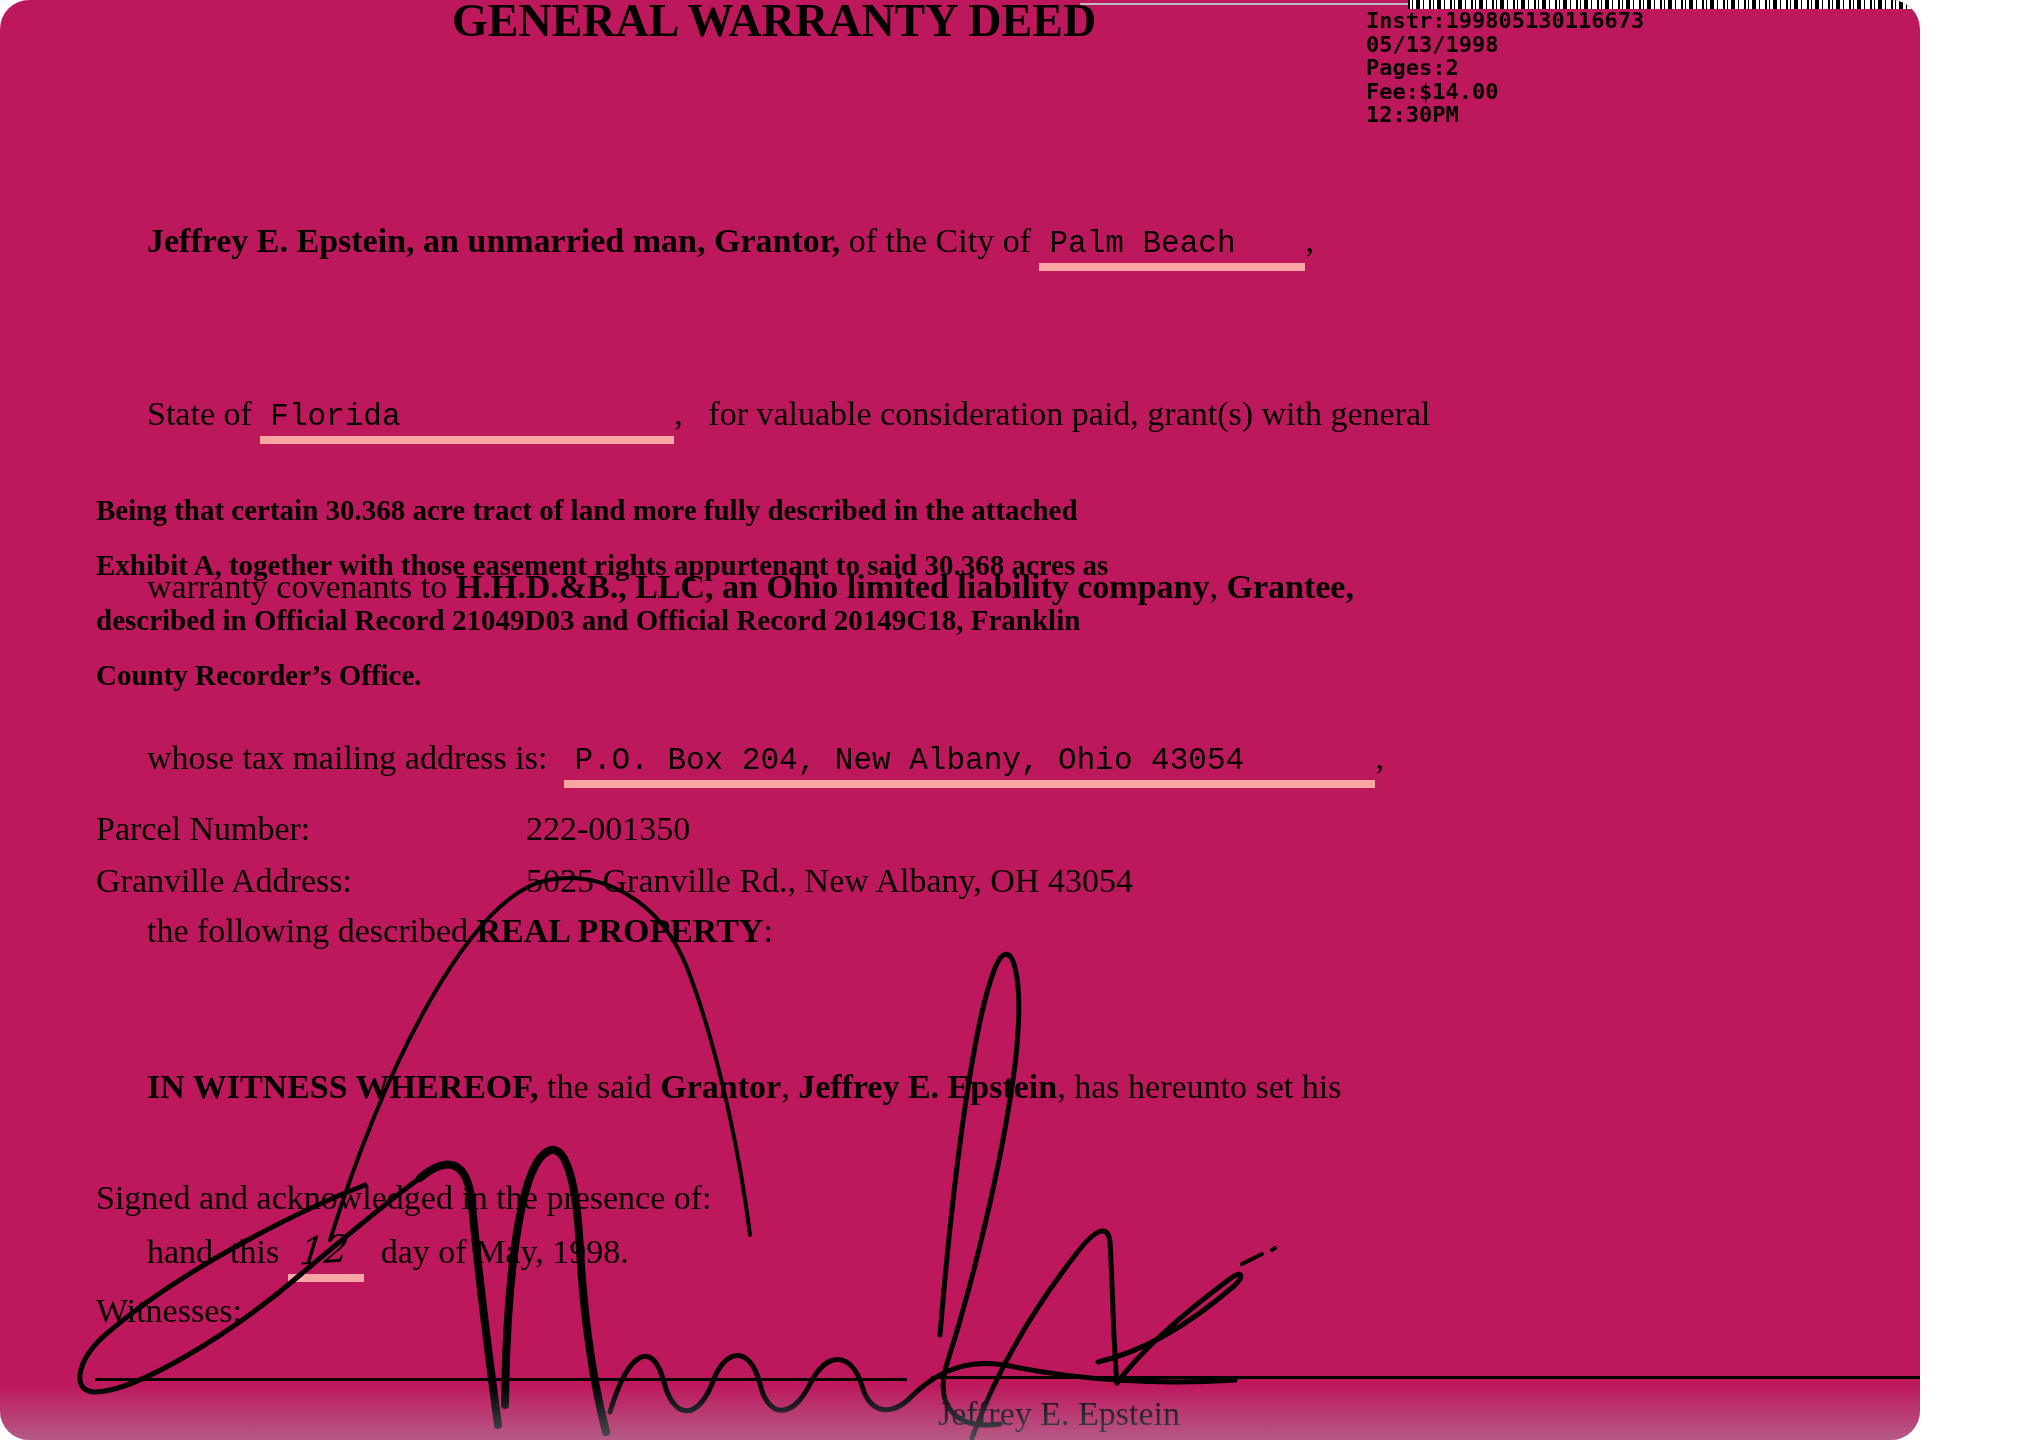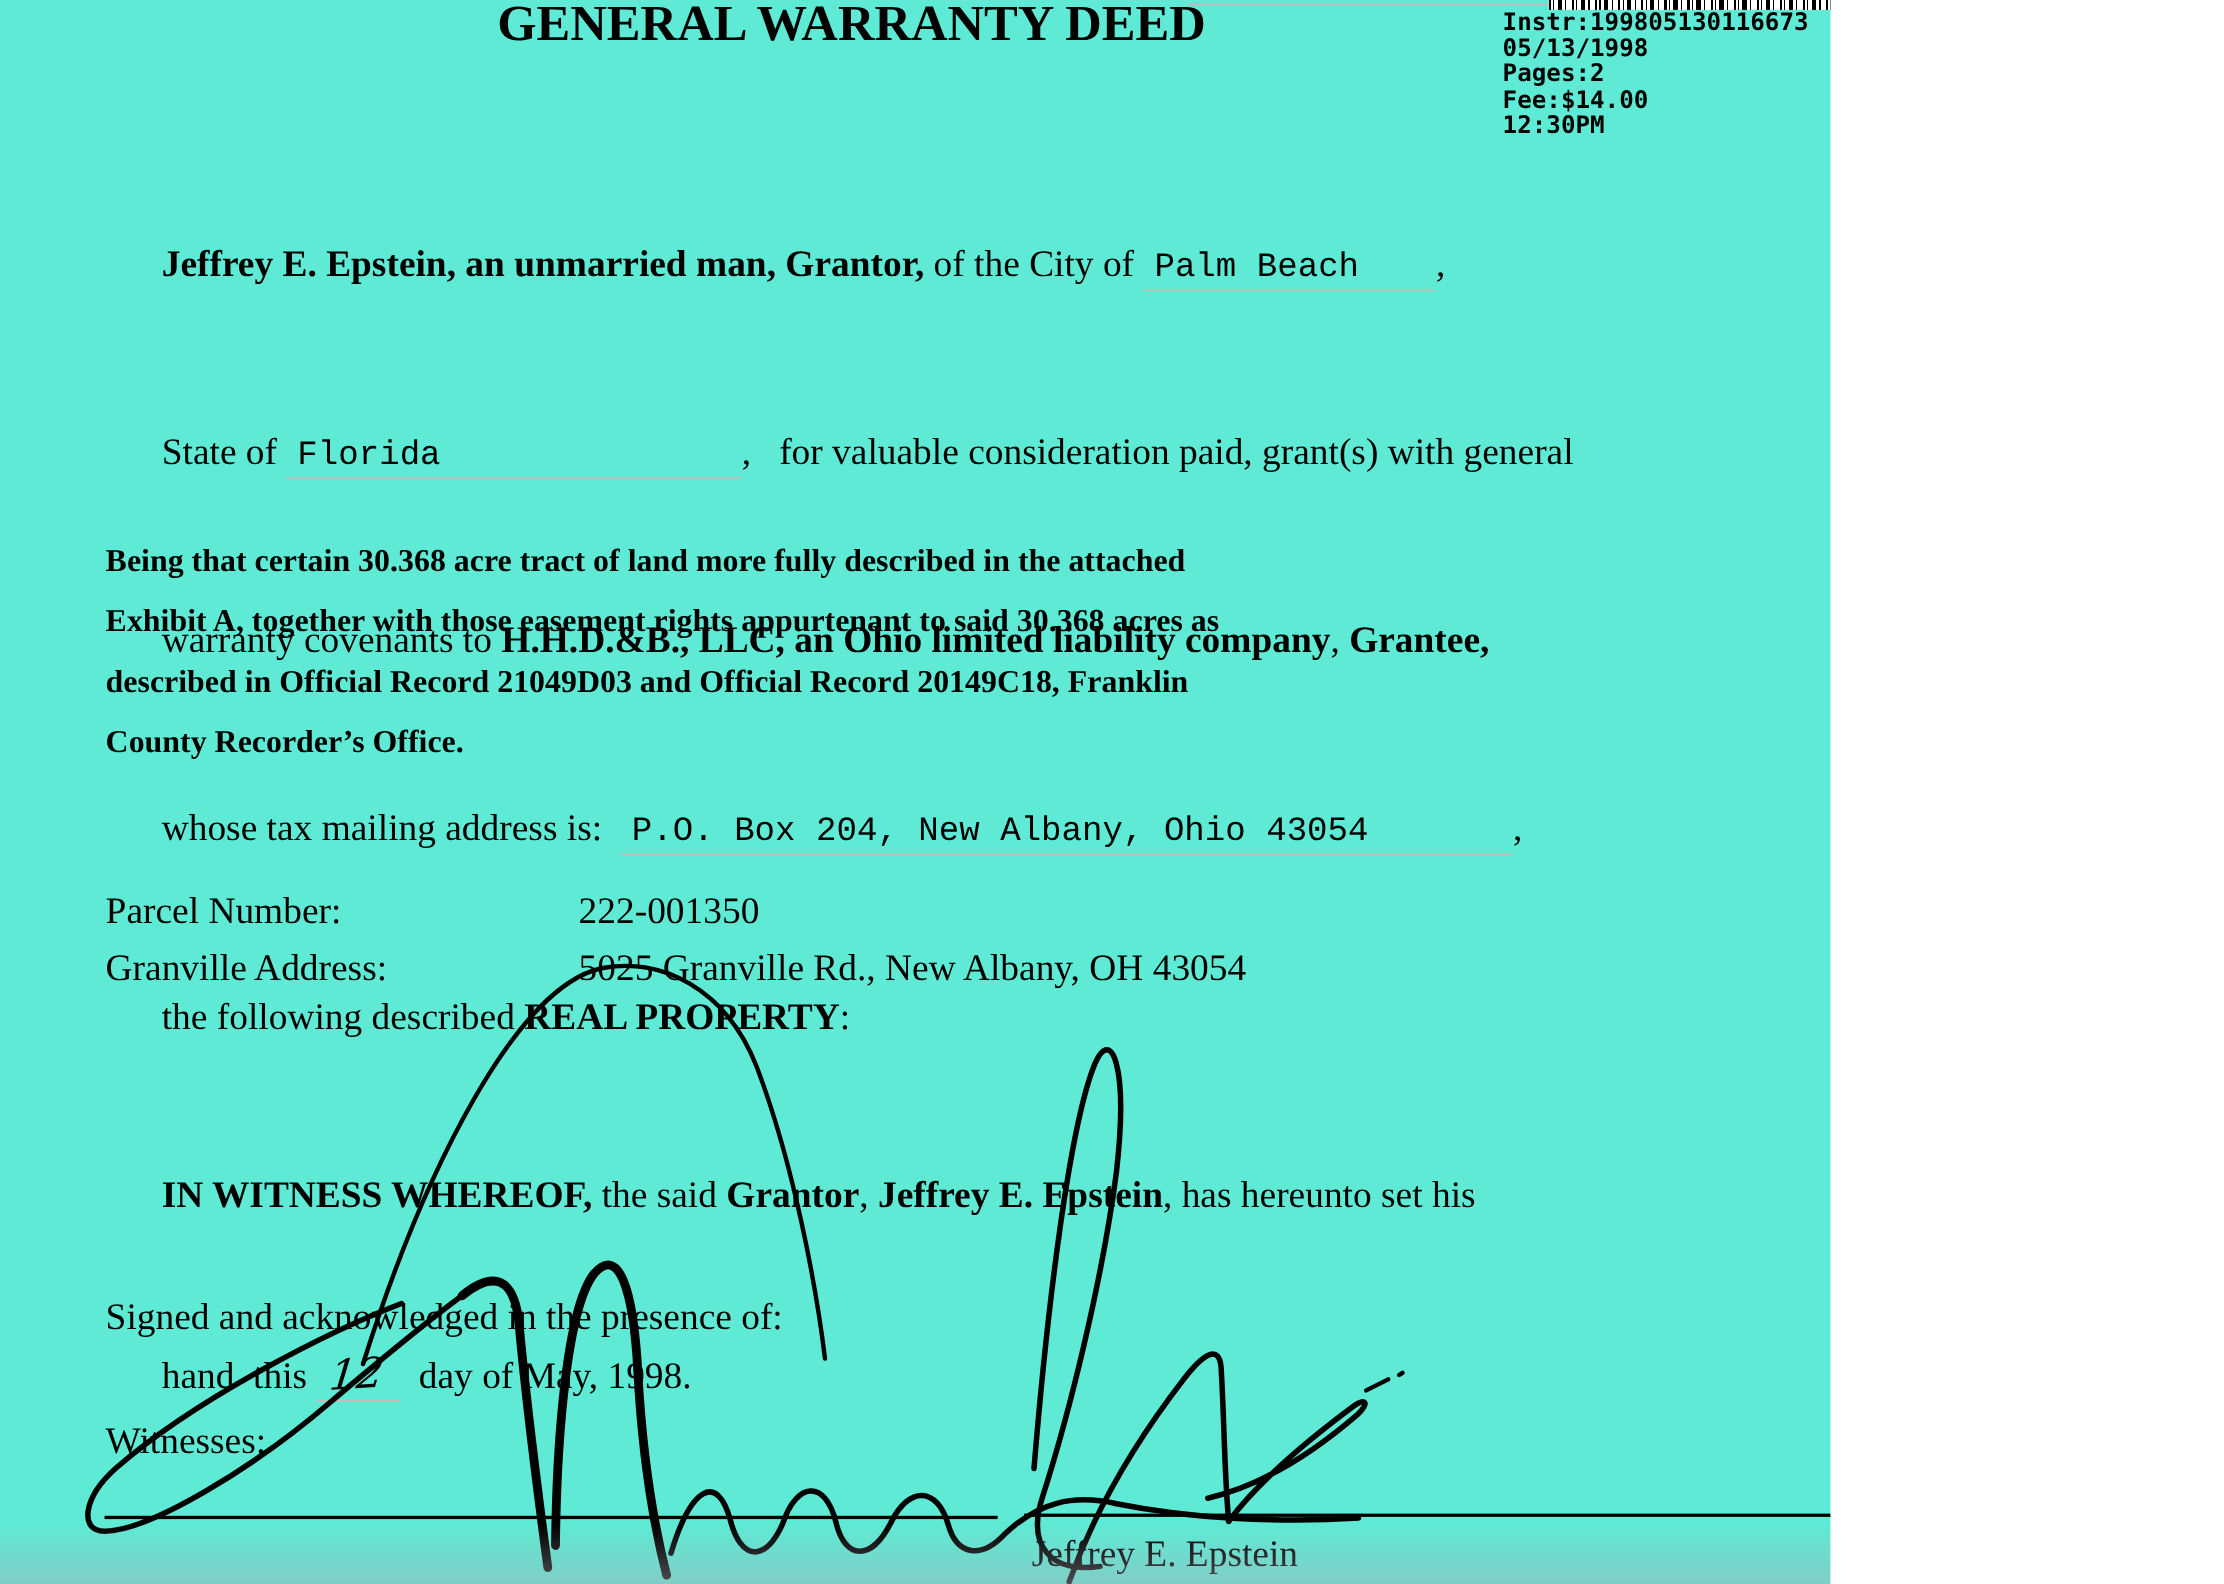--- a/index.html
+++ b/index.html
@@ -1,17 +1,17 @@
 <!DOCTYPE html>
 <html><head>
 <meta charset="utf-8">
 <style>
   html,body{margin:0;padding:0;background:#fff;}
-  #page{position:relative;width:1664px;height:1440px;background:#5eead4;overflow:hidden;
-        font-family:"Liberation Serif",serif;color:#000;}
+  #page{position:relative;width:1920px;height:1440px;background:#be185d;overflow:hidden;
+        font-family:"Liberation Serif",serif;color:#000;border-radius:29px;}
   .abs{position:absolute;}
 
   
   #title{left:452px;top:-4px;font-size:46px;line-height:50px;font-weight:bold;white-space:pre;}
   #topline{left:1080px;top:3px;width:942px;height:2px;background:#b9bcc2;}
   #barcode{left:1408px;top:0;width:548px;height:9px;
     background:repeating-linear-gradient(90deg,#000 0 2px,#fff 2px 4px,#000 4px 5px,#fff 5px 8px,#000 8px 12px,#fff 12px 15px,#000 15px 16px,#fff 16px 21px);}
   #stamp{left:1366px;top:9px;width:546px;font-family:"DejaVu Sans Mono",monospace;
          font-weight:bold;font-size:22px;line-height:23.5px;letter-spacing:0;}
   .srow{display:flex;justify-content:space-between;white-space:pre;flex-direction:column;}
@@ -23,21 +23,21 @@
   #refs{left:96px;top:803px;width:1700px;font-size:34px;line-height:52px;}
   .refrow{display:flex;}
   .reflabel{width:430px;flex:none;}
   #witnesspara{left:96px;top:1004px;width:1900px;font-size:34px;line-height:55px;}
   #signedline{left:96px;top:1170px;font-size:34px;line-height:55px;white-space:pre;}
   #witnesseslabel{left:96px;top:1283px;font-size:34px;line-height:55px;white-space:pre;}
   #printedname{left:938px;top:1392px;font-size:34px;line-height:44px;white-space:pre;}
 
   .b{font-weight:bold;}
   .mono{font-family:"Liberation Mono",monospace;font-size:31px;}
-  .blank{display:inline-block;border-bottom:1px solid #fca5a5;padding:0 6px 2px 10px;line-height:1.1;}
+  .blank{display:inline-block;border-bottom:8px solid #fca5a5;padding:0 6px 2px 10px;line-height:1.1;}
   .w-city{min-width:250px;}
   .w-state{min-width:398px;}
   .w-tax{min-width:795px;}
   .w-day{min-width:68px;text-align:center;padding-left:2px;}
   .hw{font-family:"DejaVu Serif",serif;font-style:italic;font-size:38px;display:inline-block;
       transform:skewX(-10deg) rotate(-4deg);}
 
   
   .sigline{height:3px;background:#000;}
   #sigline-left{left:95px;top:1378px;width:812px;}

